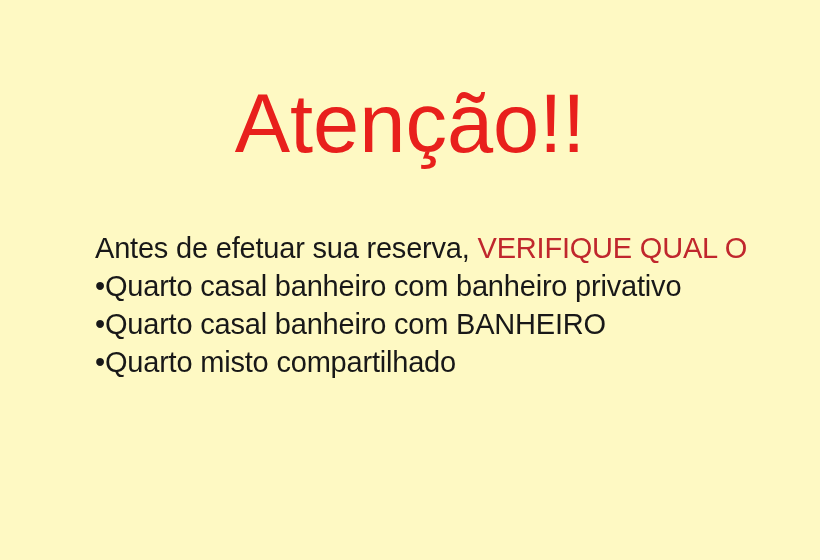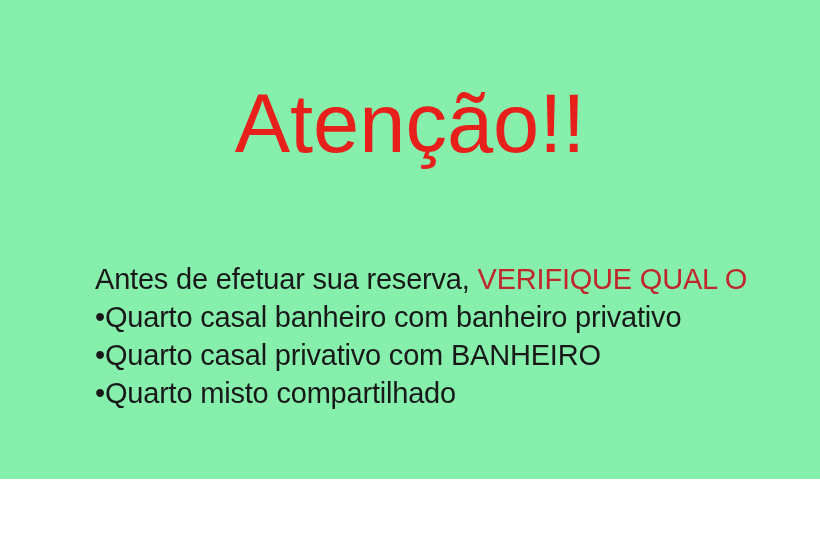--- a/index.html
+++ b/index.html
@@ -9,22 +9,22 @@
   body {
     width: 820px;
     height: 560px;
     background: #ffffff;
     font-family: "Liberation Sans", sans-serif;
     overflow: hidden;
   }
   .slide {
     position: relative;
     width: 820px;
-    height: 479px;
-    background: #86efac;
+    height: 560px;
+    background: #fef9c3;
   }
   .title {
     position: absolute;
     left: 0;
     top: 82px;
     width: 820px;
     text-align: center;
     font-family: "Liberation Sans", sans-serif;
     font-size: 83px;
     font-weight: 400;
@@ -37,21 +37,20 @@
     position: absolute;
     left: 95px;
     top: 229px;
     width: 670px;
     font-family: "Liberation Sans", sans-serif;
     font-size: 29px;
     font-weight: 400;
     line-height: 38px;
     color: #181818;
     letter-spacing: -0.2px;
-    margin-top: 31px;
   }
   .body-line {
     white-space: nowrap;
   }
   .red {
     color: #c0272d;
   }
   .black {
     color: #181818;
   }
@@ -71,21 +70,21 @@
     <div class="body-line">
       <span class="black">Antes de efetuar sua reserva, </span><span class="red">VERIFIQUE QUAL O</span>
     </div>
 
 
     <div class="body-line">
       <span class="bullet-glyph">•</span><span>Quarto casal banheiro com banheiro privativo</span>
     </div>
 
     <div class="body-line">
-      <span class="bullet-glyph">•</span><span>Quarto casal privativo com BANHEIRO</span>
+      <span class="bullet-glyph">•</span><span>Quarto casal banheiro com BANHEIRO</span>
     </div>
 
 
     <div class="body-line">
       <span class="bullet-glyph">•</span><span>Quarto misto compartilhado</span>
     </div>
 
   </div>
 </div>
 

